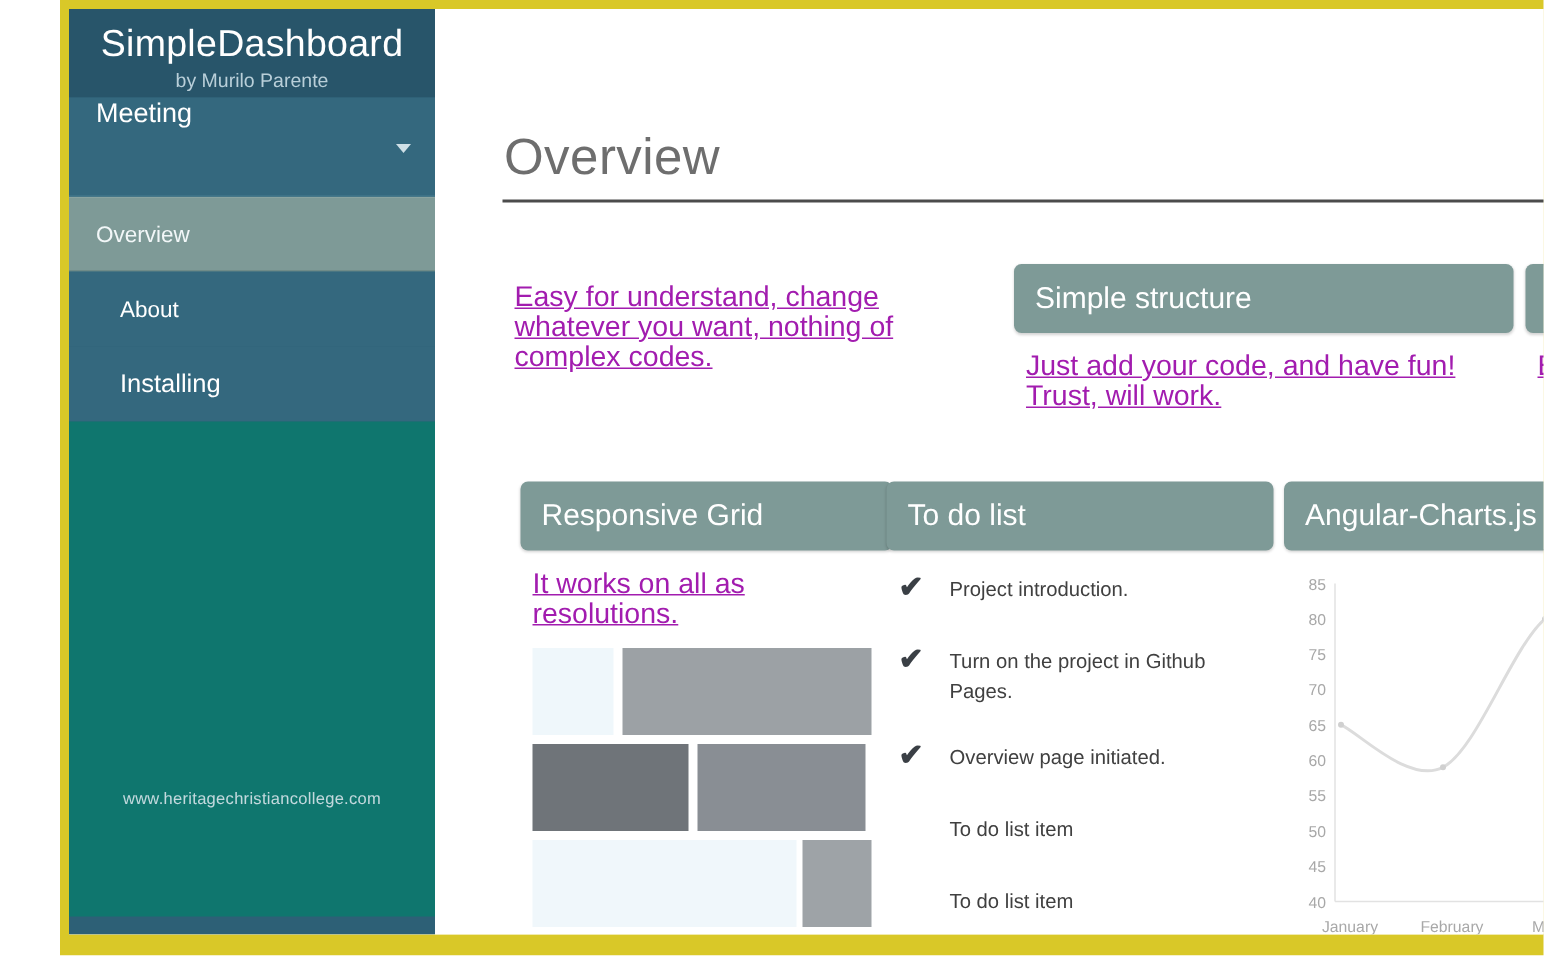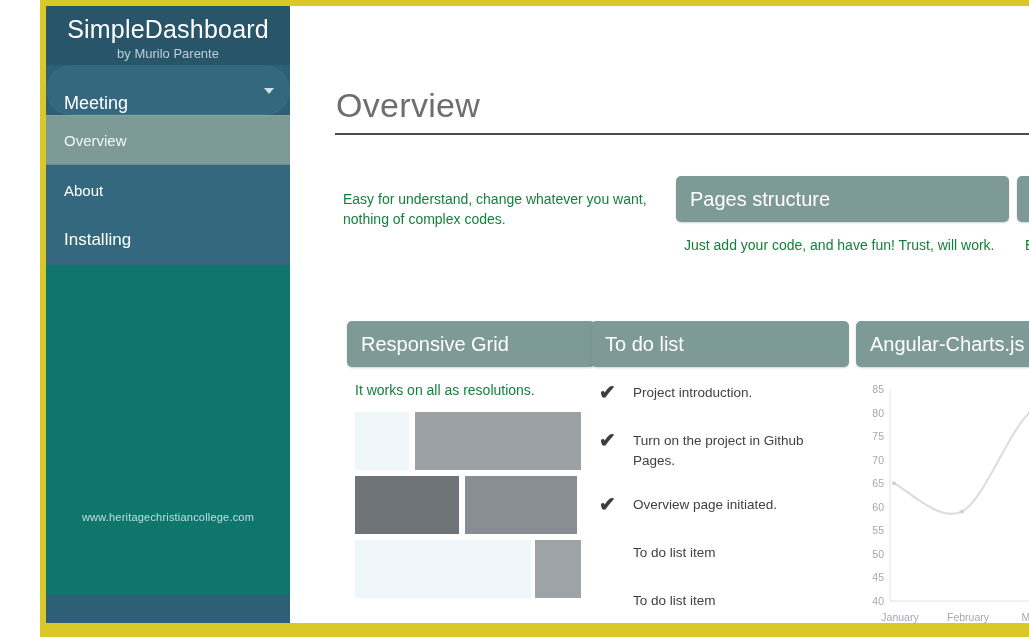--- a/index.html
+++ b/index.html
@@ -60,28 +60,27 @@
   }
   #brand-sub {
     color: #b9cfd9;
     font-size: 13px;
     line-height: 17px;
     margin-top: 1px;
     text-align: center;
   }
   .nav-item {
     position: relative;
-    height: 50px;
-    box-sizing: border-box;
-    display: flex;
-    align-items: flex-end;
+    height: 66px;
+    box-sizing: border-box;
+    display: flex;
+    align-items: flex-start;
     color: #ffffff;
     padding-left: 18px;
     font-size: 17px;
-    border-radius: 25px;
   }
   .nav-item.group {
     background: #34687e;
     font-size: 18px;
     border-bottom: 1px solid #3d7287;
   }
   .caret {
     position: absolute;
     right: 16px;
     top: 50%;
@@ -103,21 +102,21 @@
   }
   .nav-sub.active {
     background: #7e9a97;
     border-top: 1px solid #8aa4a1;
     border-bottom: 1px solid #6f8b88;
   }
   .nav-plain {
     height: 50px;
     display: flex;
     align-items: center;
-    padding-left: 18px;
+    padding-left: 34px;
     color: #ffffff;
     font-size: 15px;
     box-sizing: border-box;
     background: #34687e;
   }
   .nav-plain.strong { font-size: 17px; }
   #sidebar-lower {
     background: #0f766e;
     height: 330px;
     position: relative;
@@ -174,23 +173,24 @@
     height: 46px;
     display: flex;
     align-items: center;
     padding-left: 14px;
     box-sizing: border-box;
     box-shadow: 0 1px 2px rgba(0,0,0,.18);
   }
   .card-body {
     margin-top: 13px;
     padding-left: 8px;
-    color: #15803d;
-    font-size: 14px;
+    color: #a21caf;
+    font-size: 19px;
     line-height: 20px;
+    text-decoration: underline;
   }
 
   
   #card-impl { left: 45px; top: 170px; width: 333px; }
   #card-struct { left: 386px; top: 170px; width: 333px; }
   #card-angular { left: 727px; top: 170px; width: 333px; }
 
   
   #card-grid { left: 57px; top: 315px; width: 248px; }
   #card-todo { left: 301px; top: 315px; width: 258px; }
@@ -283,21 +283,21 @@
 
       <div id="page-title">Overview</div>
       <div id="title-rule"></div>
 
       <div class="card" id="card-impl">
         <div class="card-body">Easy for understand, change whatever you want, nothing of complex codes.</div>
       </div>
 
       <div class="card" id="card-struct">
         <div class="card-head">
-          <span>Pages structure</span>
+          <span>Simple structure</span>
         </div>
         <div class="card-body">Just add your code, and have fun! Trust, will work.</div>
       </div>
 
       <div class="card" id="card-angular">
         <div class="card-head">
           <span>Angular-Charts.js</span>
         </div>
         <div class="card-body">Entire component</div>
       </div>

